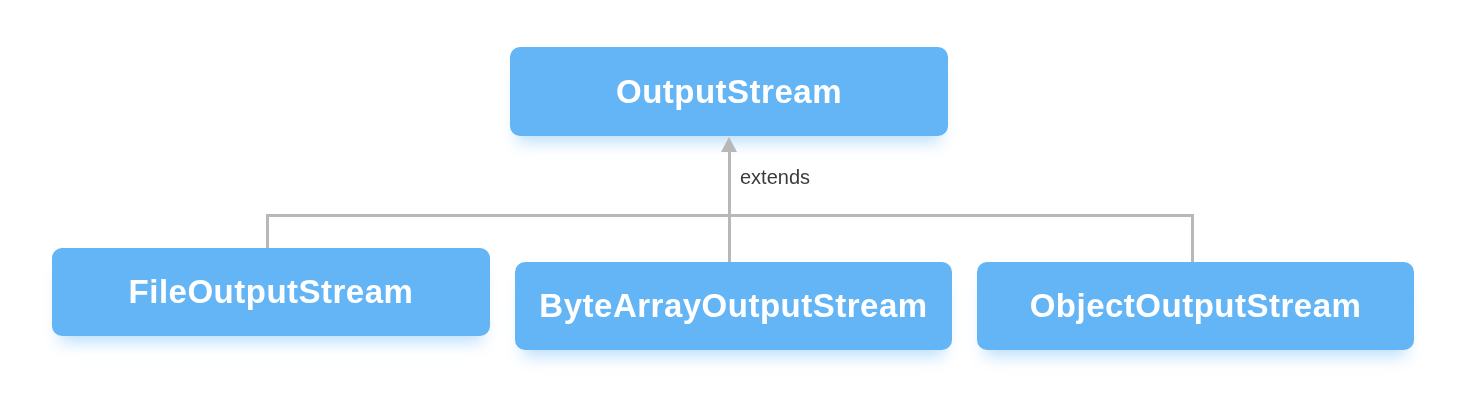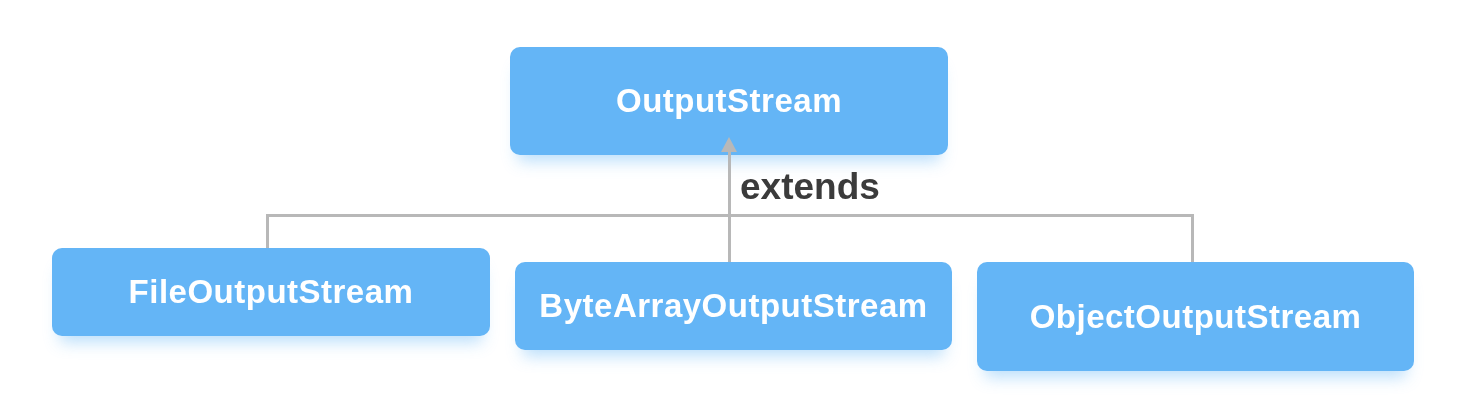--- a/index.html
+++ b/index.html
@@ -28,24 +28,24 @@
     border-radius: 10px;
     display: flex;
     align-items: center;
     justify-content: center;
     color: var(--node-text);
     font-weight: 700;
     font-size: 33px;
     letter-spacing: 0.5px;
     box-shadow: 0 14px 16px -8px var(--node-shadow);
   }
-  .node-parent  { left: 510px; top: 47px;  width: 438px; height: 108px; text-align: center; }
+  .node-parent  { left: 510px; top: 47px;  width: 438px; height: 89px; text-align: center; }
   .node-child-0 { left: 52px;  top: 248px; width: 438px; height: 88px; }
   .node-child-1 { left: 515px; top: 262px; width: 437px; height: 88px; }
-  .node-child-2 { left: 977px; top: 262px; width: 437px; height: 109px; }
+  .node-child-2 { left: 977px; top: 262px; width: 437px; height: 88px; }
   .connector {
     position: absolute;
     background: var(--connector);
   }
   .h-rail   { left: 266px;  top: 214px; width: 928px; height: 3px; }
   .v-left   { left: 266px;  top: 214px; width: 3px;   height: 48px; }
   .v-mid    { left: 728px;  top: 152px; width: 3px;   height: 110px; }
   .v-right  { left: 1191px; top: 214px; width: 3px;   height: 48px; }
   .arrowhead {
     position: absolute;
@@ -54,22 +54,22 @@
     width: 0;
     height: 0;
     border-left: 8px solid transparent;
     border-right: 8px solid transparent;
     border-bottom: 15px solid var(--connector);
   }
   .edge-label {
     position: absolute;
     left: 740px;
     top: 166px;
-    font-size: 37px;
-    font-weight: 700;
+    font-size: 20px;
+    font-weight: 400;
     color: var(--edge-label-text);
   }
 </style>
 </head>
 <body>
 
 <div class="canvas">
 
   <div class="node node-parent">
     <span>OutputStream</span>

